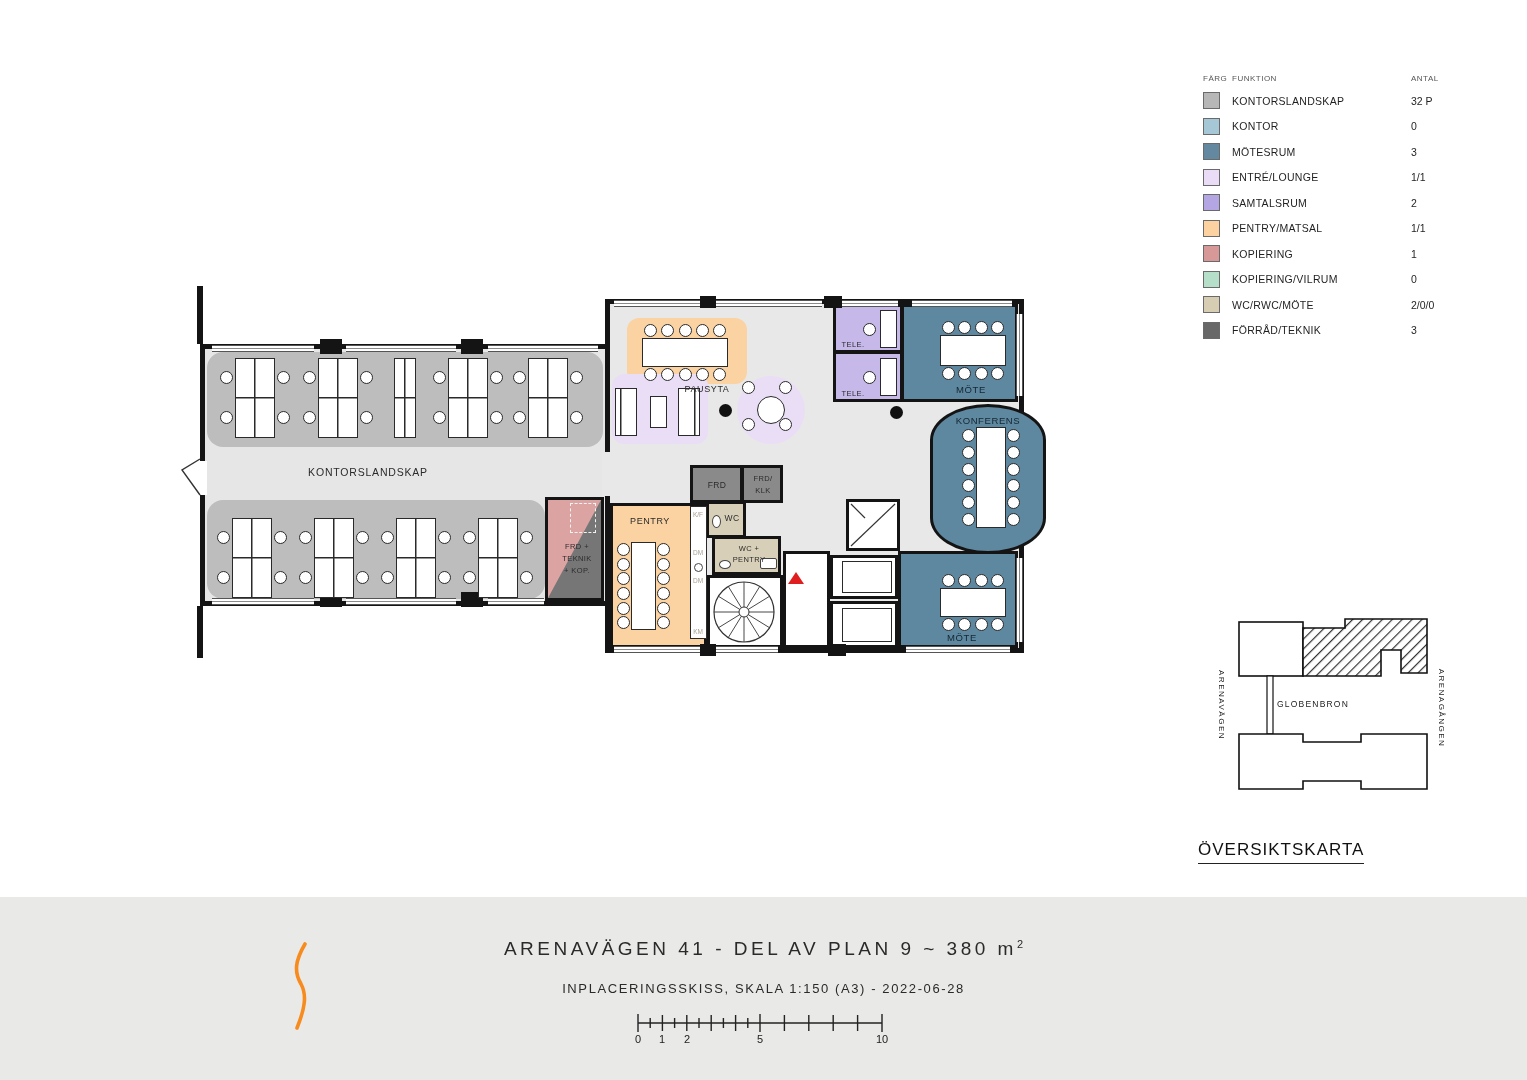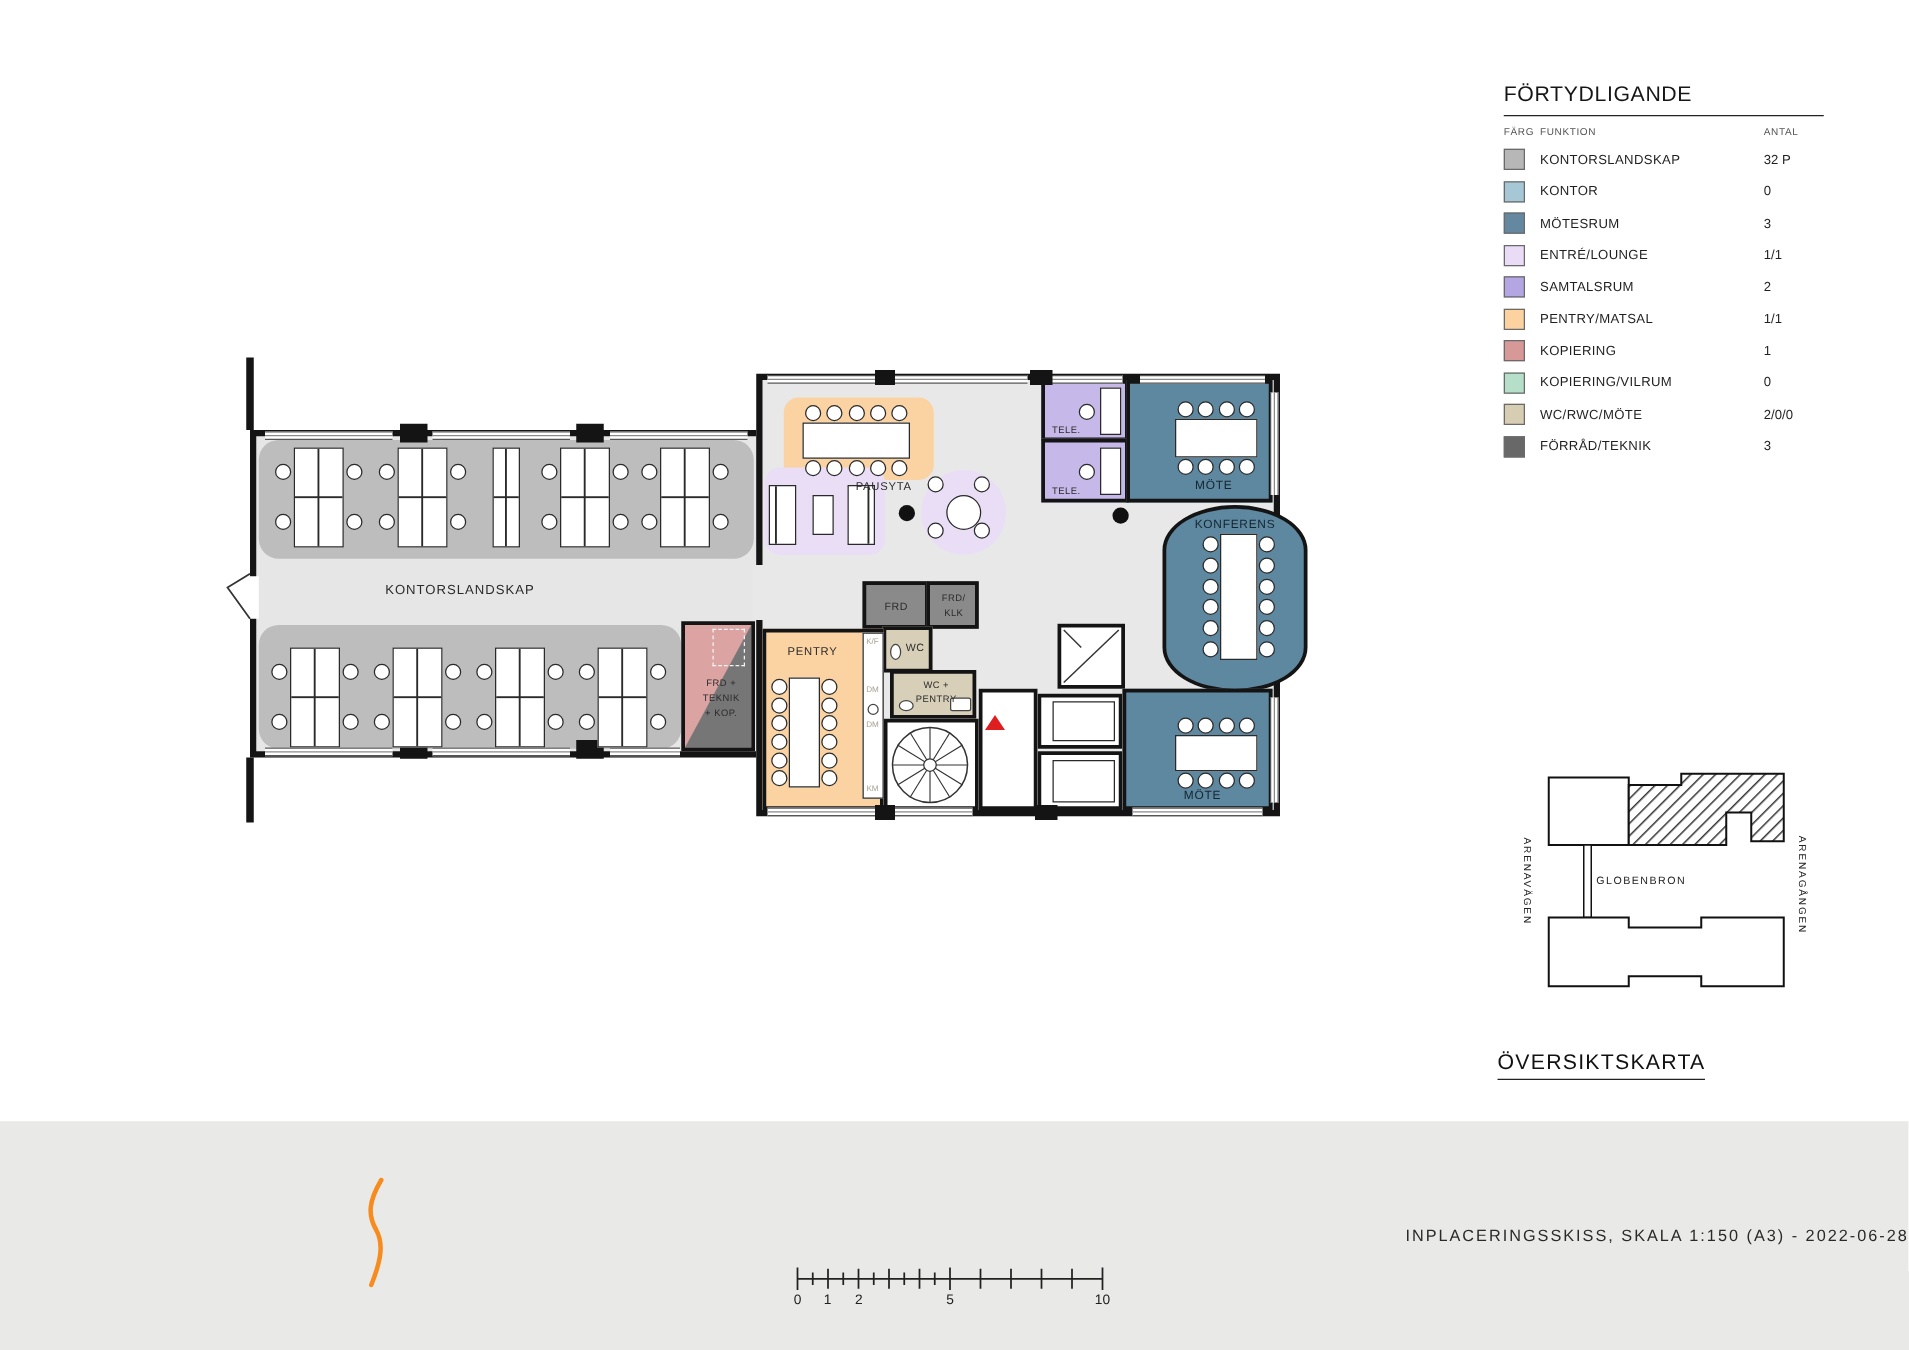--- a/index.html
+++ b/index.html
@@ -62,21 +62,21 @@
   #overview{position:absolute;left:1195px;top:608px;z-index:10;}
   #ov-title{position:absolute;left:1198px;top:840px;font-size:17px;letter-spacing:1px;color:#111;
             border-bottom:1.5px solid #222;padding-bottom:3px;z-index:10;}
   
   #footer{position:absolute;left:0;top:897px;width:1527px;height:183px;background:#e9e9e7;z-index:9;}
   #logo{position:absolute;left:93px;top:28px;font-family:"DejaVu Serif",serif;font-size:66px;color:#1f1f1f;
         letter-spacing:-1px;line-height:1;}
   #logo-swoosh{position:absolute;left:288px;top:44px;}
   #f-title{position:absolute;left:0;top:41px;width:100%;text-align:center;font-size:19px;letter-spacing:3.5px;color:#2a2a2a;}
   #f-title sup{font-size:11px;letter-spacing:0;}
-  #f-sub{position:absolute;left:0;top:84px;width:100%;text-align:right;font-size:13px;letter-spacing:1.6px;color:#2a2a2a;}
+  #f-sub{position:absolute;left:0;top:84px;width:100%;text-align:center;font-size:13px;letter-spacing:1.6px;color:#2a2a2a;}
   #f-scale{position:absolute;left:630px;top:112px;}
 </style>
 </head>
 <body>
 
 <div id="page">
 
   <div id="plan">
 
     <div class="shell" style="left:200px;top:344px;width:410px;height:262px;background:#e6e6e6;"></div>
@@ -306,21 +306,20 @@
       <div class="table" style="left: 880px; top: 310px; width: 17px; height: 38px;"></div>
       <div class="chair" style="left: 863px; top: 323px; width: 13px; height: 13px;"></div>
       <div class="table" style="left: 880px; top: 358px; width: 17px; height: 38px;"></div>
       <div class="chair" style="left: 863px; top: 371px; width: 13px; height: 13px;"></div>
       <div class="sofa sofa-l" style="left: 615px; top: 388px; width: 22px; height: 48px;"></div>
       <div class="sofa sofa-r" style="left: 678px; top: 388px; width: 22px; height: 48px;"></div>
       <div class="table" style="left: 650px; top: 396px; width: 17px; height: 32px;"></div>
     </div>
 
   <div id="legend">
-    <div class="ltitle">FÖRTYDLIGANDE</div>
     <div class="lhead">
       <span style="left:0;">FÄRG</span>
       <span style="left:29px;">FUNKTION</span>
       <span style="left:208px;">ANTAL</span>
     </div>
     <div id="legend-rows">
         <div class="lrow">
           <div class="sw" style="background: rgb(183, 183, 183);"></div>
           <div class="lab">KONTORSLANDSKAP</div>
           <div class="ant">32 P</div>
@@ -387,20 +386,23 @@
     <text x="118" y="99" text-anchor="middle" font-size="8.5" letter-spacing="1.2" fill="#222">GLOBENBRON</text>
     <text transform="translate(24,97) rotate(90)" text-anchor="middle" font-size="8" letter-spacing="1.5" fill="#222">ARENAVÄGEN</text>
     <text transform="translate(244,100) rotate(90)" text-anchor="middle" font-size="8" letter-spacing="1.5" fill="#222">ARENAGÅNGEN</text>
   </svg>
   <div id="ov-title">ÖVERSIKTSKARTA</div>
 
   <div id="footer">
     <svg id="logo-swoosh" width="28" height="90" viewBox="0 0 28 90">
       <path d="M17,3 C7,20 6,31 13,43 C19,54 17,67 9,87" fill="none" stroke="#f78b1e" stroke-width="3.6" stroke-linecap="round"></path>
     </svg>
+    <div id="f-title">
+      <span>ARENAVÄGEN 41 - DEL AV PLAN 9 ~ 380 m</span><sup>2</sup>
+    </div>
     <div id="f-sub">INPLACERINGSSKISS, SKALA 1:150 (A3) - 2022-06-28</div>
     <svg id="f-scale" width="270" height="36" viewBox="0 0 270 36">
       <line x1="8" y1="14" x2="252" y2="14" stroke="#222" stroke-width="1.4"></line>
       <g stroke="#222" stroke-width="1.4">
         <line x1="8" y1="5" x2="8" y2="23"></line>
         <line x1="20.2" y1="9" x2="20.2" y2="19"></line>
         <line x1="32.4" y1="6" x2="32.4" y2="22"></line>
         <line x1="44.6" y1="9" x2="44.6" y2="19"></line>
         <line x1="56.8" y1="6" x2="56.8" y2="22"></line>
         <line x1="69" y1="9" x2="69" y2="19"></line>

